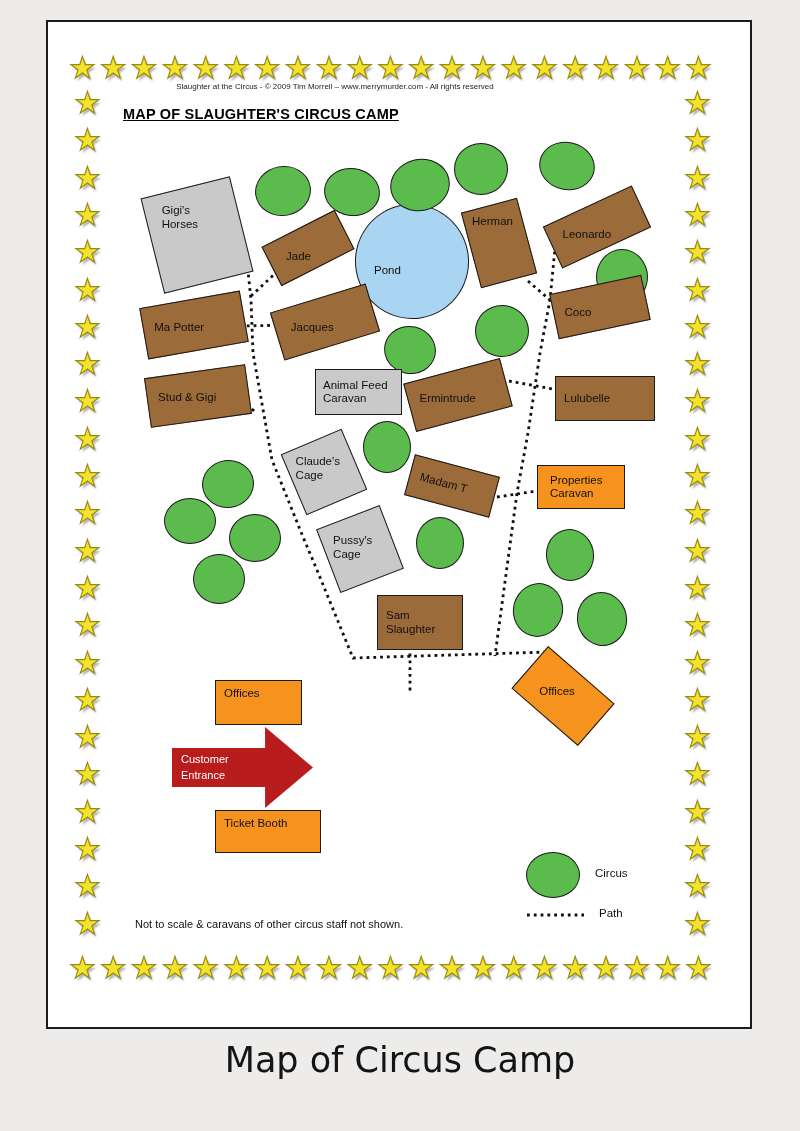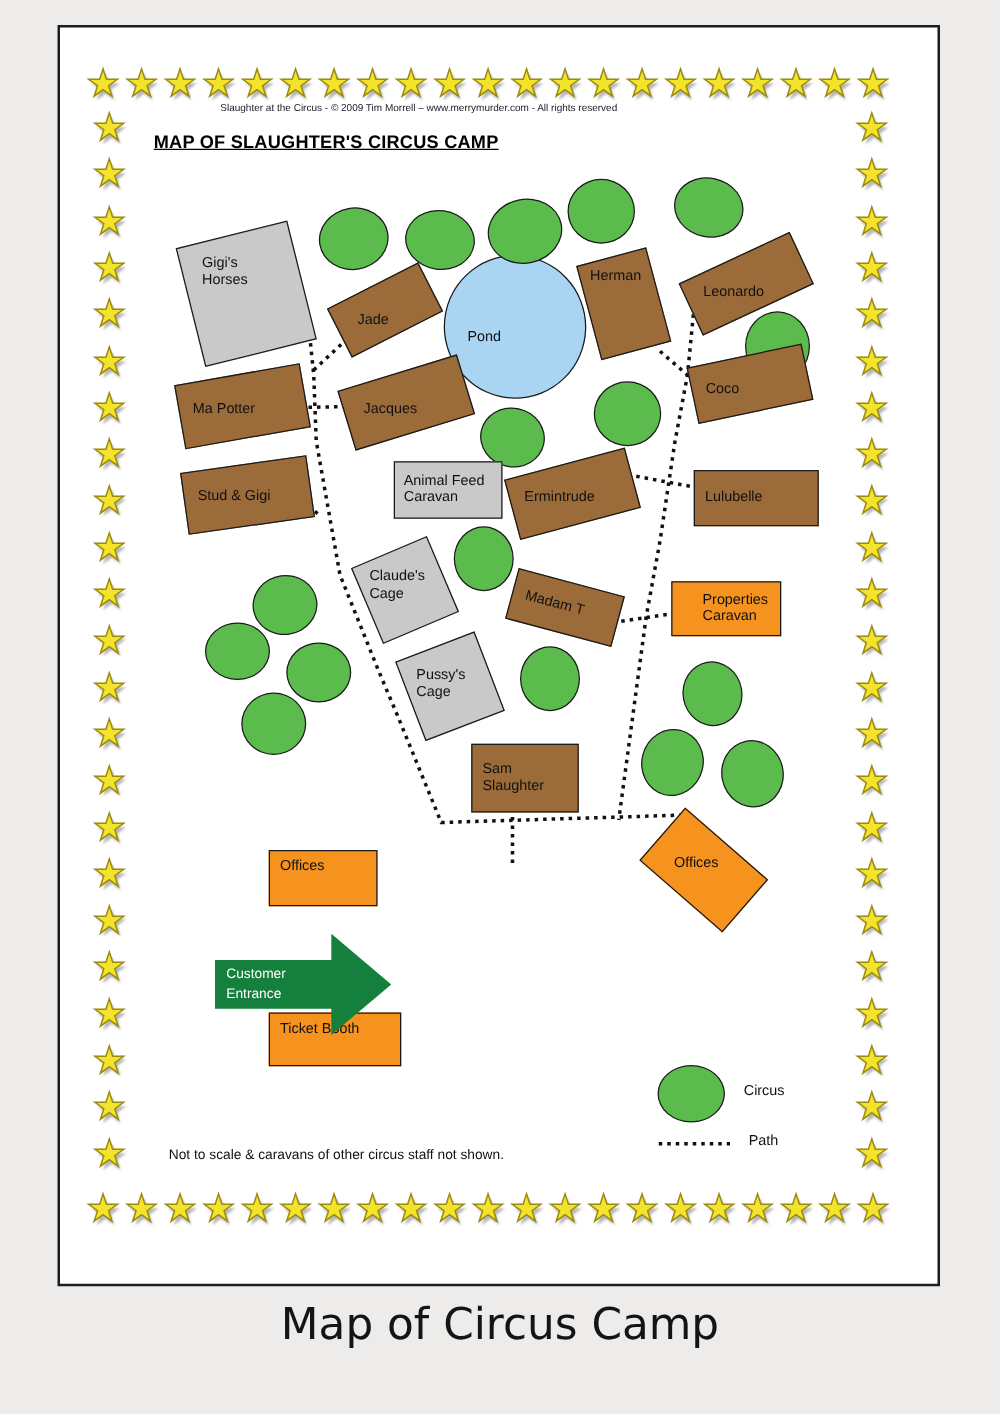--- a/index.html
+++ b/index.html
@@ -12,21 +12,21 @@
   svg.paths{position:absolute;left:0;top:0;width:800px;height:1131px;z-index:1;pointer-events:none;}
   .shape{position:absolute;box-sizing:border-box;border:1.5px solid #1a1a1a;display:flex;align-items:center;z-index:4;}
   .lbl{font-size:11.5px;line-height:13.5px;color:#111;white-space:pre-line;}
   .bush{background:#5bbb4d;border-radius:50%;z-index:3;}
   .pond{background:#a9d4f2;border-radius:50%;z-index:2;}
   .brown{background:#9c6b3a;}
   .gray{background:#c9c9c9;}
   .orange{background:#f6921e;}
   .bigtop{background:#ed1c24;border-radius:50%;border-width:2px;justify-content:center;z-index:3;}
   .bigtop .lbl{font-weight:bold;font-size:12px;letter-spacing:.4px;transform:translate(-8px,-14px);}
-  #entrance-arrow{position:absolute;left:172px;top:747px;width:141px;height:81px;background:#15803d;z-index:4;
+  #entrance-arrow{position:absolute;left:172px;top:727px;width:141px;height:81px;background:#b91c1c;z-index:4;
     clip-path:polygon(0% 26%,66% 26%,66% 0%,100% 50%,66% 100%,66% 74%,0% 74%);}
   #entrance-arrow .lbl{position:absolute;left:9px;top:24px;color:#fff;font-size:11px;line-height:16px;}
   #note-text{position:absolute;left:135px;top:918px;font-size:11px;color:#111;z-index:3;}
   #invitation-footer{position:absolute;left:0;top:951px;width:800px;text-align:center;font-size:9px;color:#111;z-index:5;}
   #caption{position:absolute;left:0;top:1040px;width:800px;text-align:center;font-family:"DejaVu Sans",sans-serif;font-size:35px;color:#141414;z-index:3;}
   .legend-label{position:absolute;font-size:11.5px;color:#111;z-index:3;}
 </style>
 </head>
 <body>
 
@@ -209,21 +209,21 @@
   </div>
   <div class="shape brown" style="left:408px;top:465px;width:88px;height:42px;transform:rotate(15deg);">
     <span class="lbl" style="padding-left:10px;">Madam T</span>
   </div>
   <div class="shape brown" style="left:377px;top:595px;width:86px;height:55px;">
     <span class="lbl" style="padding-left:8px;">Sam
 Slaughter</span>
   </div>
 
   <div class="shape orange" style="left:537px;top:465px;width:88px;height:44px;">
-    <span class="lbl" style="padding-left:24px;">Properties
+    <span class="lbl" style="padding-left:12px;">Properties
 Caravan</span>
   </div>
   <div class="shape orange" style="left:215px;top:680px;width:87px;height:45px;align-items:flex-start;">
     <span class="lbl" style="padding:6px 0 0 8px;">Offices</span>
   </div>
   <div class="shape orange" style="left:519px;top:668px;width:88px;height:56px;transform:rotate(41deg);justify-content:center;">
     <span class="lbl" style="transform:rotate(-41deg) translate(-6px,-4px);">Offices</span>
   </div>
   <div class="shape orange" style="left:215px;top:810px;width:106px;height:43px;align-items:flex-start;">
     <span class="lbl" style="padding:6px 0 0 8px;">Ticket Booth</span>

